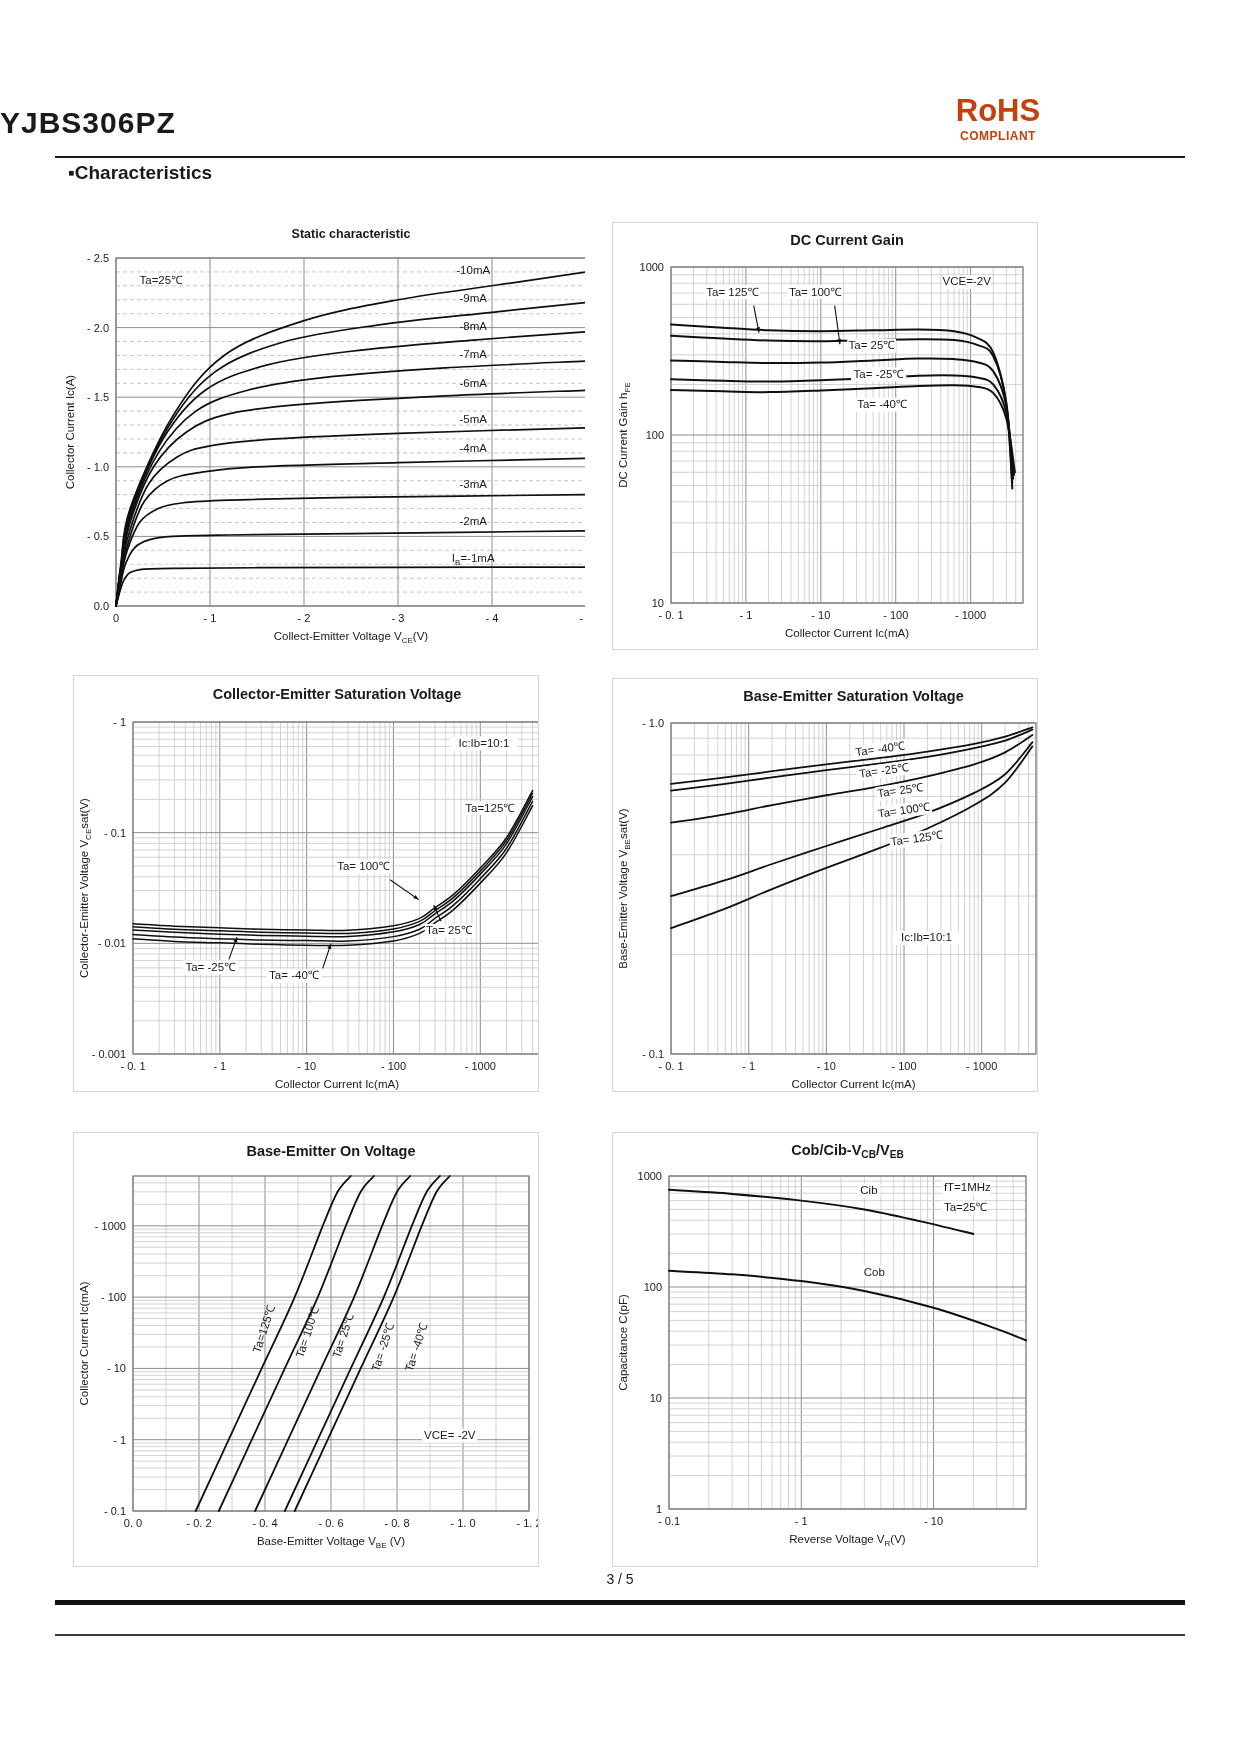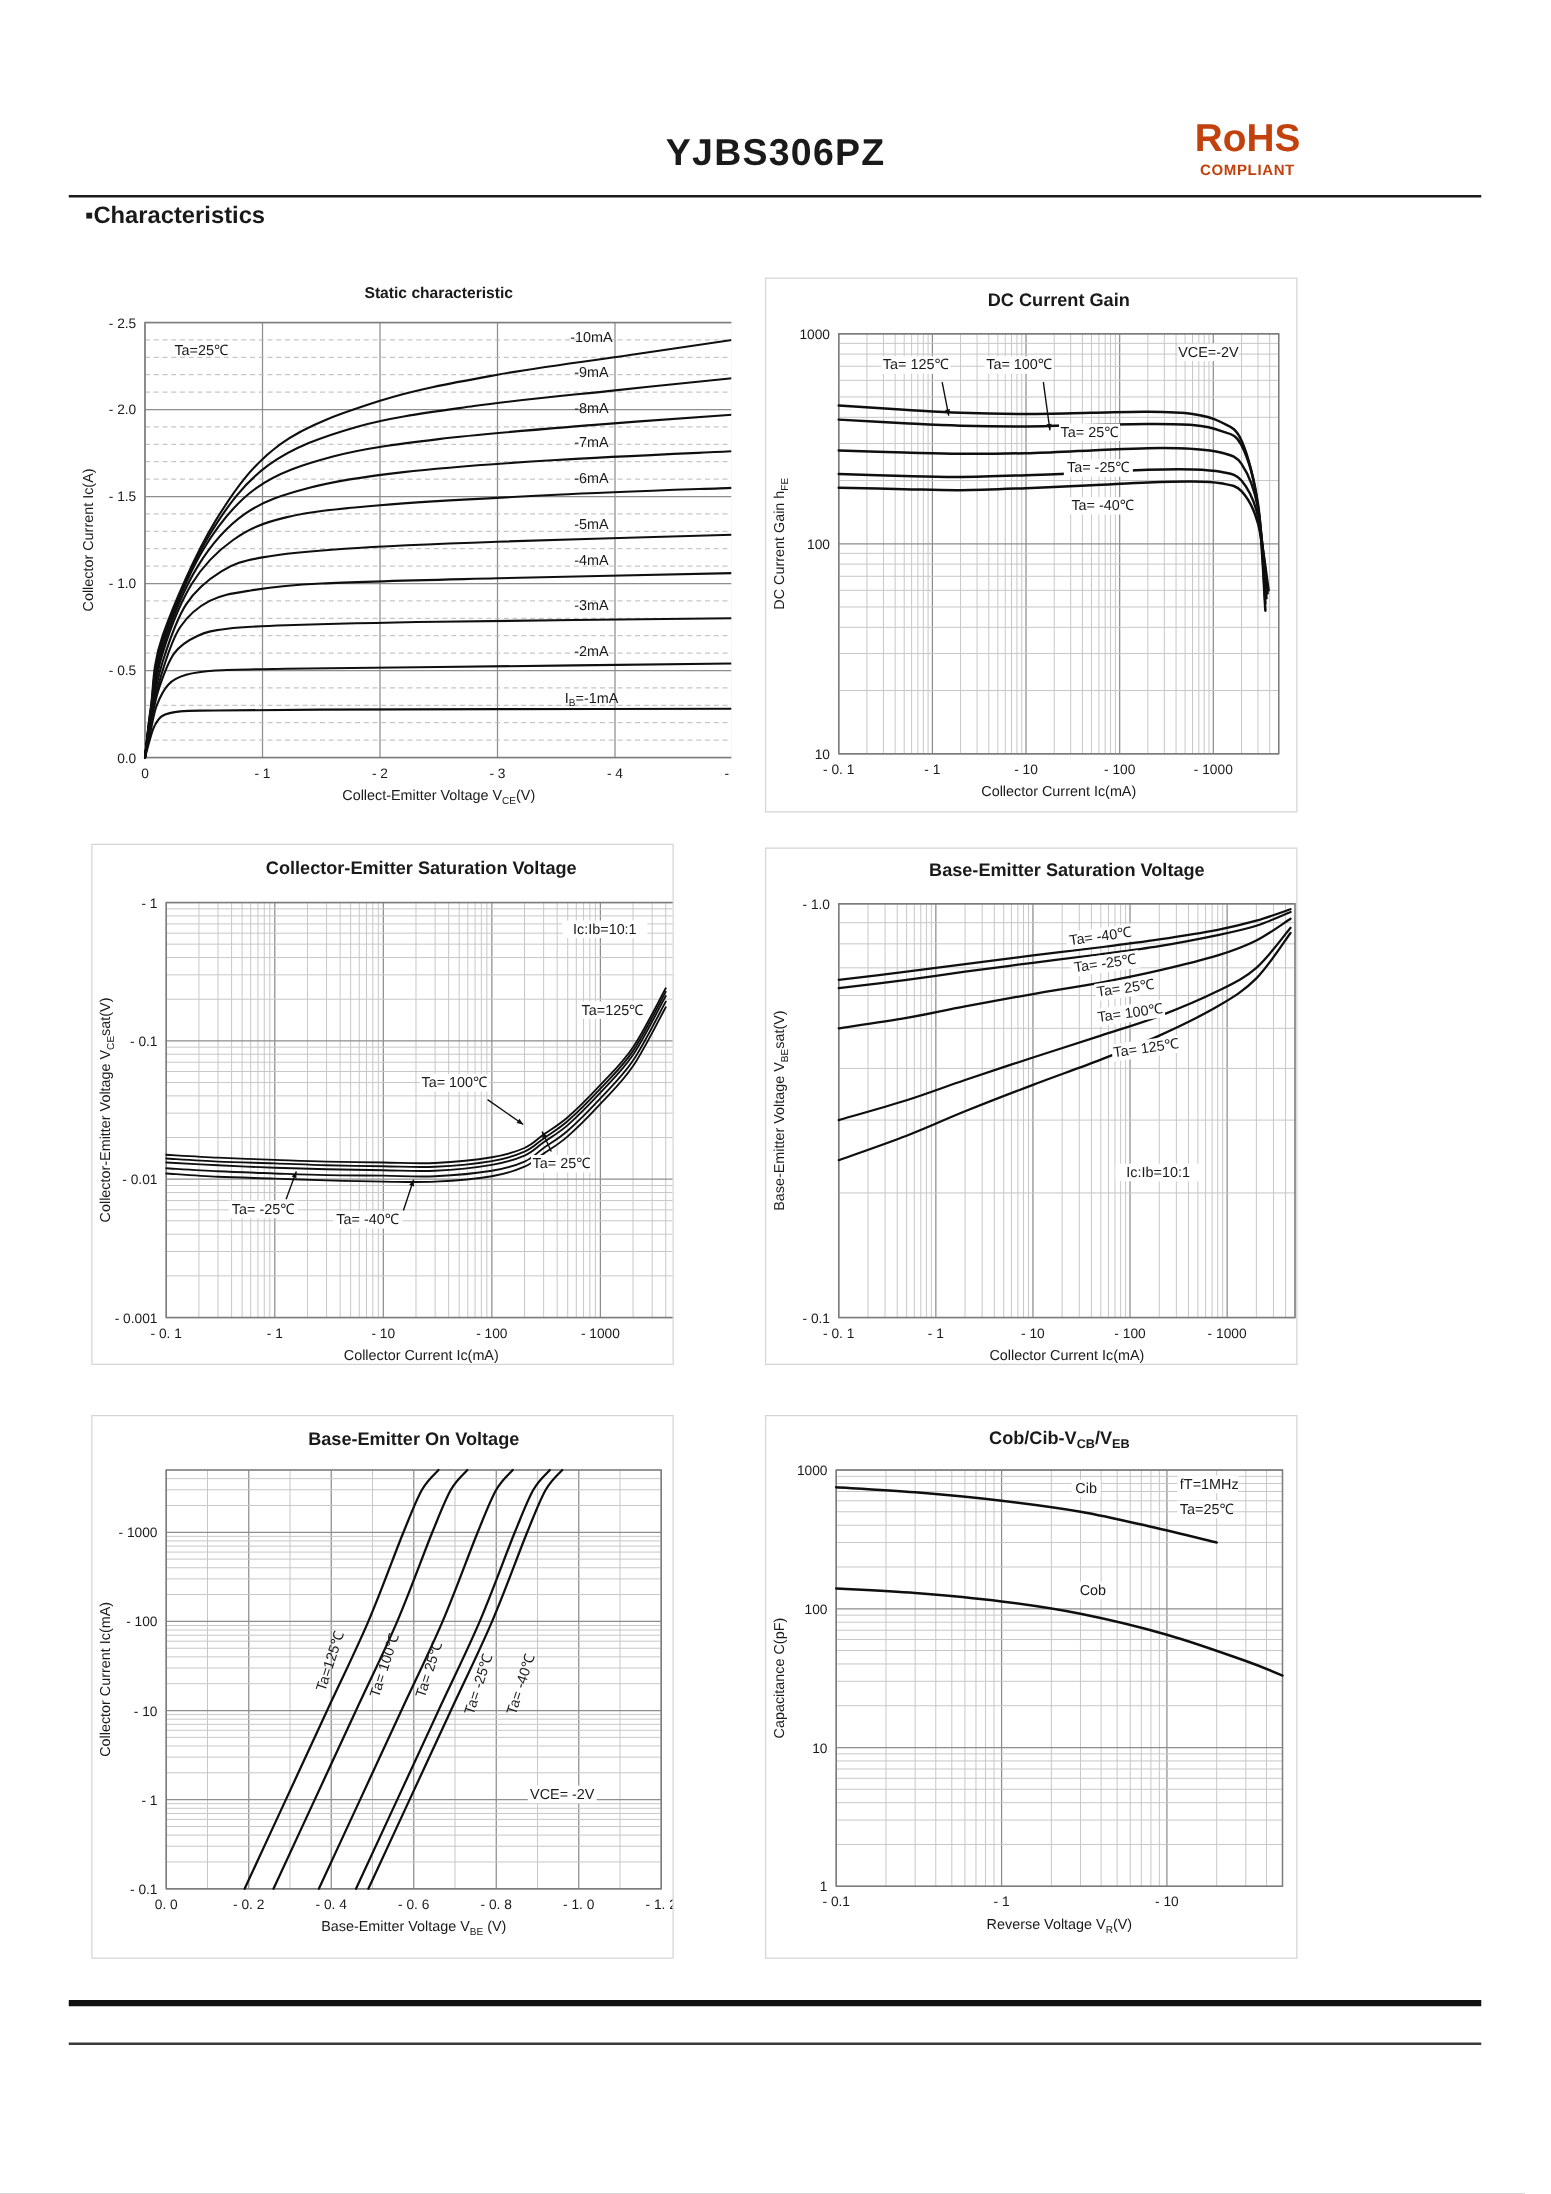--- a/index.html
+++ b/index.html
@@ -1,18 +1,18 @@
 <!DOCTYPE html>
 <html><head>
 <meta charset="utf-8">
 <style>
   html,body{margin:0;padding:0;background:#9a9a9a;}
   .page{position:relative;width:1241px;height:1755px;background:#ffffff;margin:0 auto;
         font-family:"Liberation Sans",sans-serif;color:#1a1a1a;overflow:hidden;}
-  .doc-title{position:absolute;top:106px;left:0;width:100%;text-align:center;
+  .doc-title{position:absolute;top:106px;left:0;width:100%;
              font-size:30px;font-weight:bold;letter-spacing:1px;}
   .rohs{position:absolute;top:95px;left:938px;width:120px;text-align:center;}
   .rohs-main{font-size:31px;font-weight:bold;line-height:1.05;}
   .rohs-sub{font-size:12px;font-weight:bold;letter-spacing:0.5px;margin-top:1px;}
   .hr1{position:absolute;top:156px;left:55px;width:1130px;height:2px;background:#1a1a1a;}
   .section{position:absolute;top:162px;left:68px;font-size:19px;font-weight:bold;}
   .chart-card{position:absolute;background:#fff;}
   .bordered{border:1px solid #d5d5d5;}
   svg text{fill:#1a1a1a;}
   .tick{font-size:11px;}
@@ -634,15 +634,16 @@
         <g transform="translate(330.89,57.985)">
           <rect x="-2" y="-10.5" width="48.800000000000004" height="14" fill="#ffffff"></rect>
           <text x="0" y="0" text-anchor="start" class="ann"><tspan>fT=1MHz</tspan></text>
         </g>
         <g transform="translate(330.89,77.965)">
           <rect x="-2" y="-10.5" width="42.400000000000006" height="14" fill="#ffffff"></rect>
           <text x="0" y="0" text-anchor="start" class="ann"><tspan>Ta=25℃</tspan></text>
         </g>
       </svg></div>
 
+  <div class="footer">3 / 5</div>
   <div class="hr2"></div>
   <div class="hr3"></div>
 </div>
 
 </body></html>

